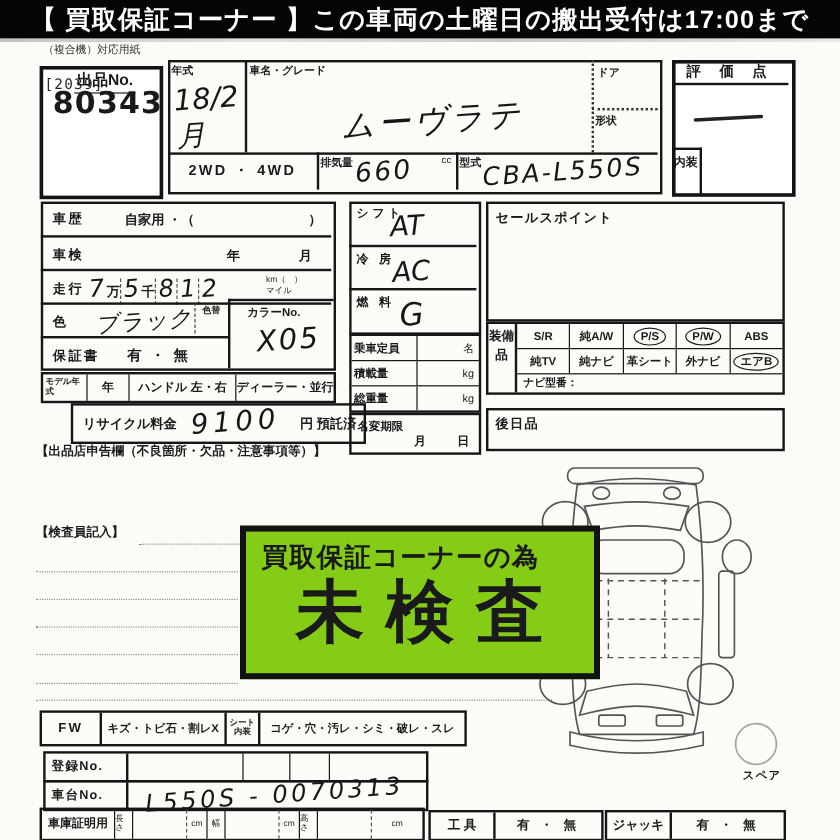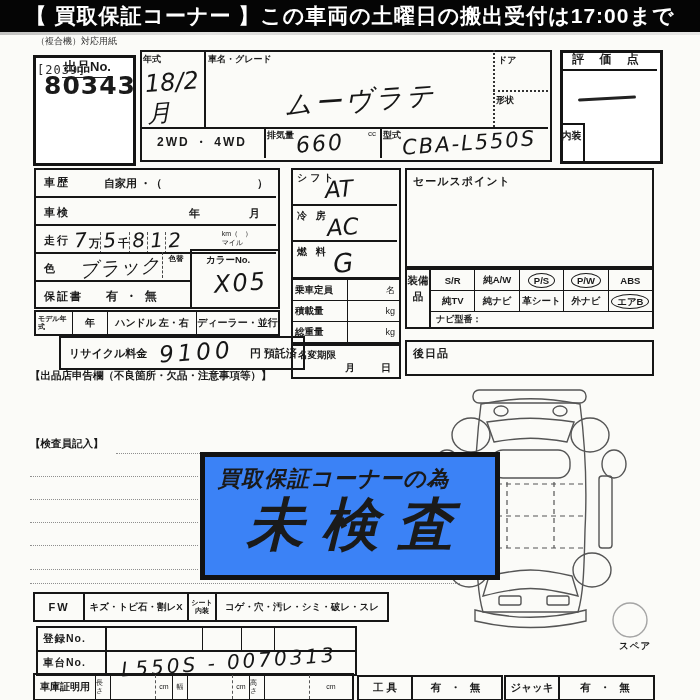--- a/index.html
+++ b/index.html
@@ -78,21 +78,21 @@
   .eq-cell{flex:1;border-right:1px solid #161616;display:flex;align-items:center;justify-content:center;font-size:9.5px;font-weight:bold;}
   .eq-cell:last-child{border-right:none;}
   .circ{border:1.6px solid #1a1a1a;border-radius:50%;padding:0 5px;line-height:13px;}
   #navi-row{height:15px;display:flex;align-items:center;padding-left:5px;font-size:9px;font-weight:bold;}
   #later-box{left:405px;top:340px;width:245px;height:32px;border:2px solid #161616;}
   .box-title{position:absolute;left:6px;top:4px;font-size:11px;font-weight:bold;letter-spacing:1px;}
   
   #inspector-label{left:30px;top:437px;font-size:10.5px;font-weight:bold;}
   .dotline{position:absolute;border-top:1.5px dotted #8f8f8f;height:0;}
   
-  #stamp-box{left:200px;top:452px;width:290px;height:118px;border:5px solid #121212;background:#3b82f6;z-index:5;font-style:italic;}
+  #stamp-box{left:200px;top:438px;width:290px;height:118px;border:5px solid #121212;background:#84cc16;z-index:5;}
   #stamp-line1{position:absolute;left:13px;top:7px;font-size:22px;font-weight:bold;letter-spacing:1px;}
   #stamp-line2{position:absolute;left:0;top:36px;width:100%;text-align:center;font-size:57px;font-weight:bold;
                letter-spacing:18px;text-indent:18px;line-height:1.1;}
   
   #car-svg{left:415px;top:380px;z-index:1;}
   #spare-label{left:619px;top:640px;font-size:9.5px;font-weight:bold;letter-spacing:1px;}
   
   #fw-box{left:33px;top:592px;width:352px;height:26px;border:2px solid #161616;display:flex;}
   .fw-cell{display:flex;align-items:center;justify-content:center;font-weight:bold;border-right:2px solid #161616;}
   #reg-box{left:36px;top:626px;width:317px;height:22px;border:2px solid #161616;display:flex;}

